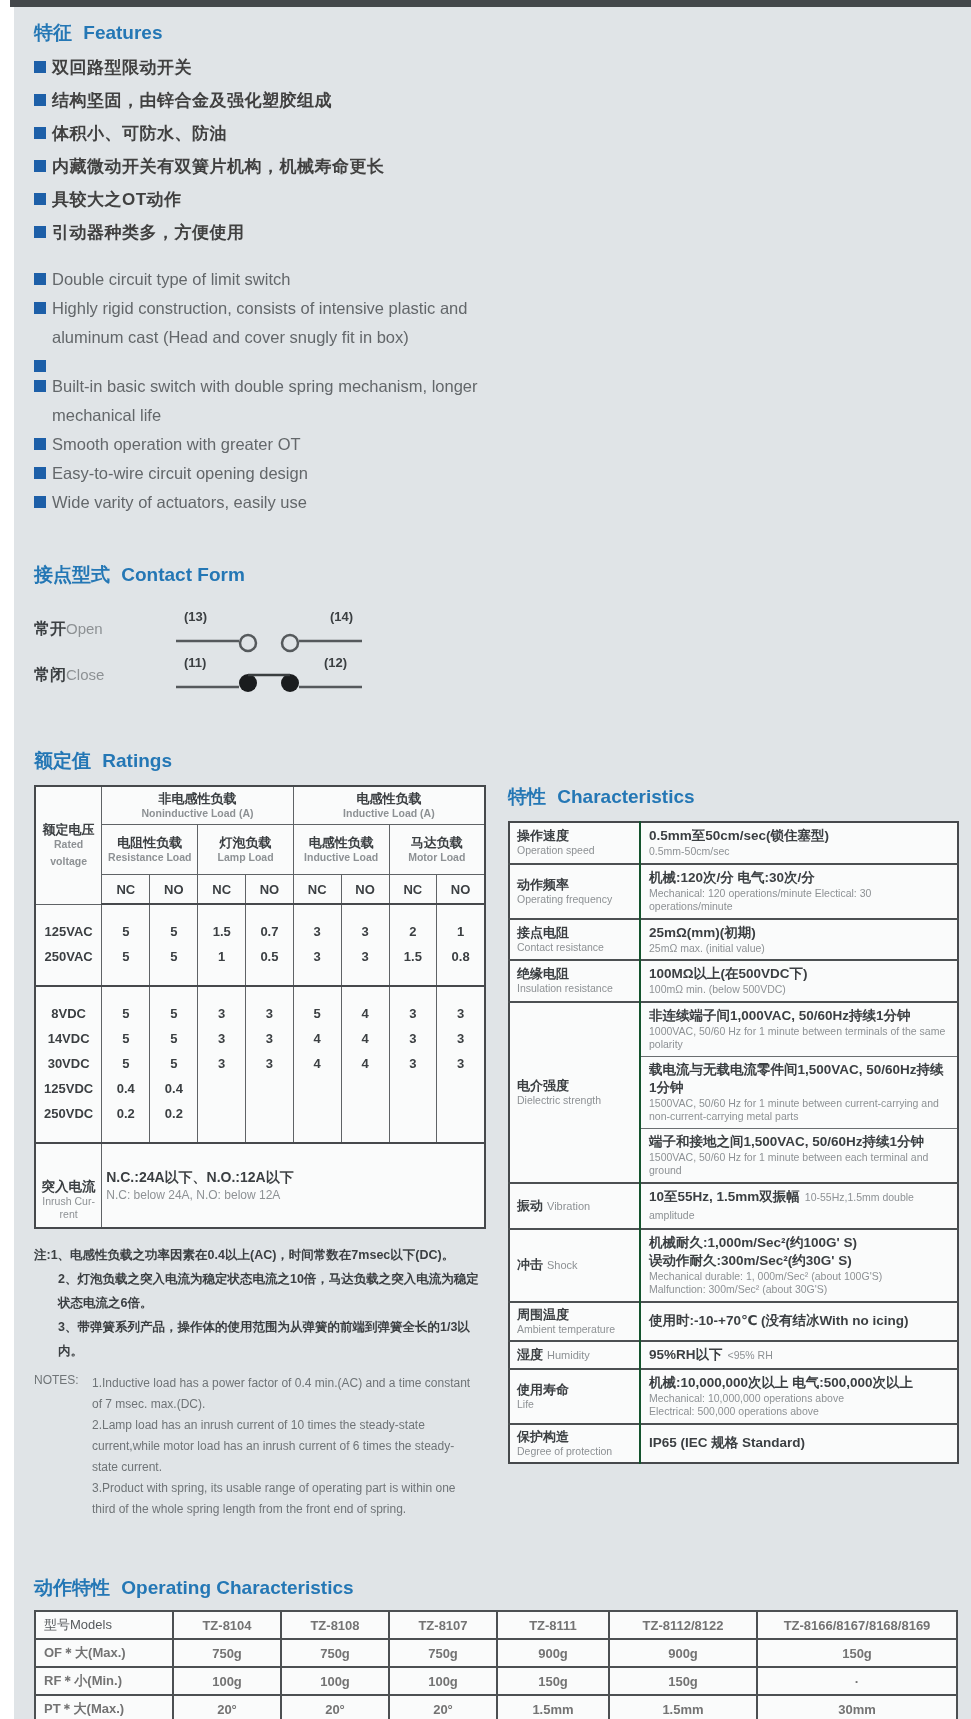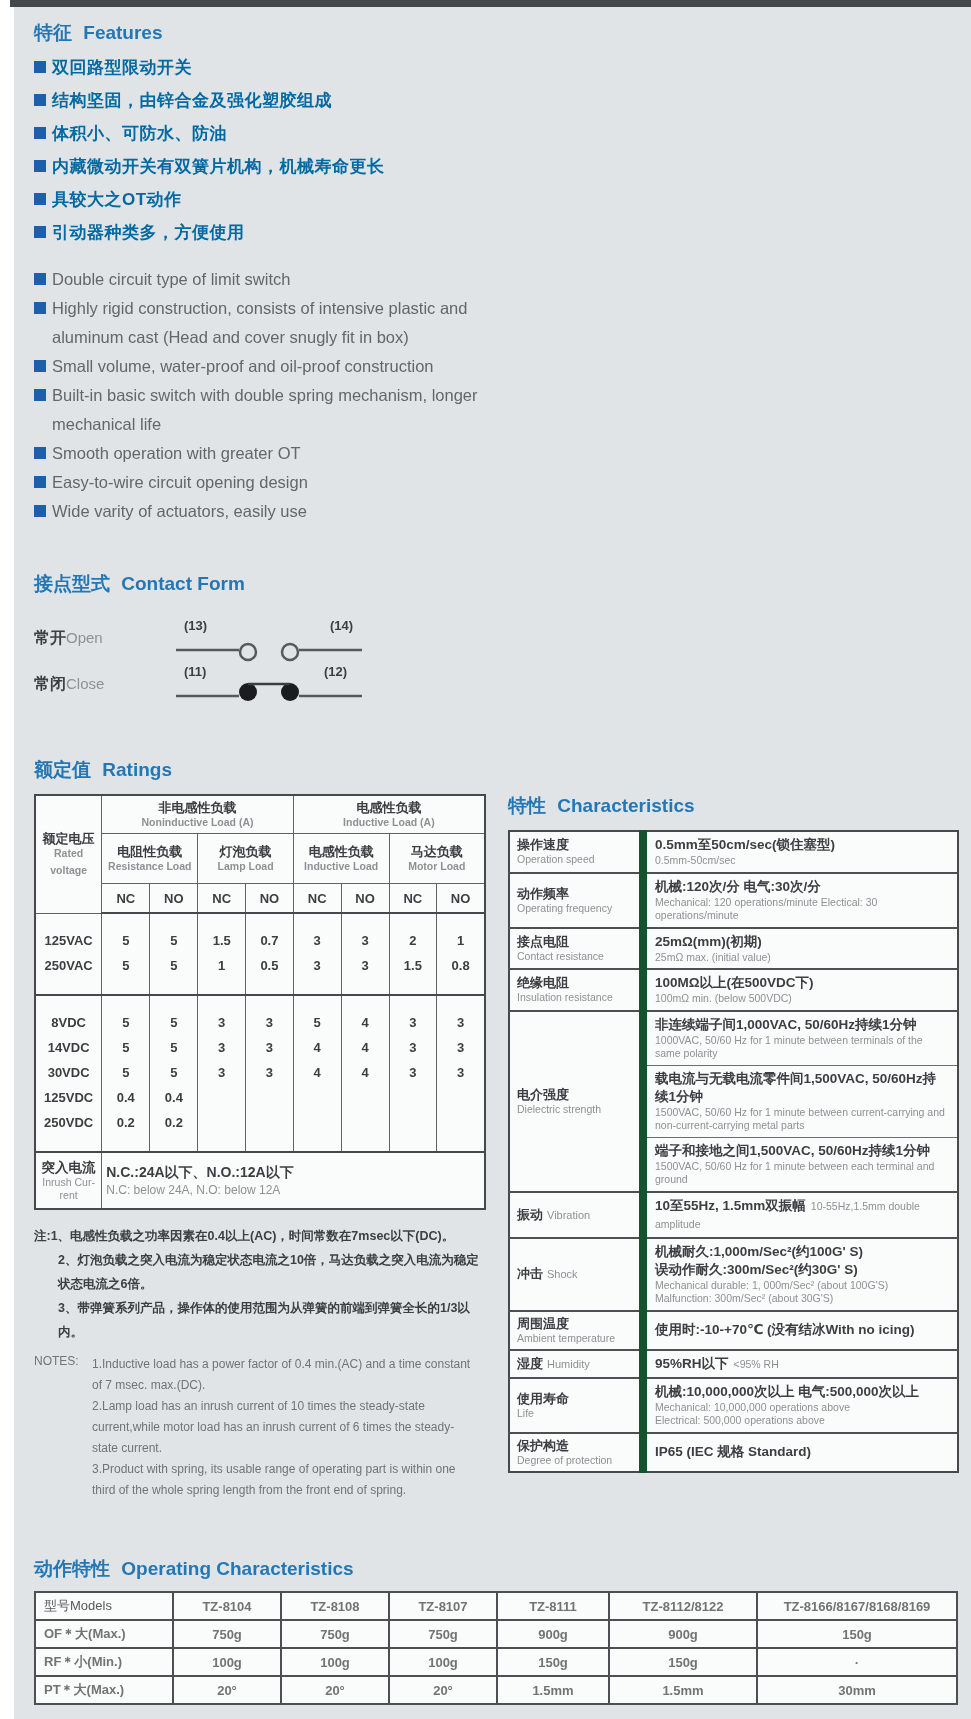--- a/index.html
+++ b/index.html
@@ -13,21 +13,21 @@
 
   h2.sec{margin:0;font-size:19px;line-height:24px;font-weight:bold;color:#2477b5;}
   h2.sec .en{margin-left:6px;}
 
   
   ul.feat{list-style:none;margin:6px 0 0 0;padding:0;}
   ul.feat li{display:flex;align-items:flex-start;line-height:33px;}
   ul.feat.en li{line-height:29px;}
   .bullet-sq{flex:0 0 12px;width:12px;height:12px;background:#1d5fa8;margin:10px 6px 0 0;}
   ul.feat.en .bullet-sq{margin-top:8px;}
-  .feat-text{font-size:17px;color:#0369a1;font-weight:bold;letter-spacing:0.5px;}
+  .feat-text{font-size:17px;color:#404040;font-weight:bold;letter-spacing:0.5px;}
   ul.feat.en .feat-text{font-size:16.5px;color:#63676a;font-weight:normal;max-width:438px;letter-spacing:0;}
 
   
   .contact{margin-top:46px;}
   .cdiagram{position:relative;width:560px;height:104px;margin-top:14px;}
   .cdiagram .lab{position:absolute;font-size:16px;font-weight:bold;color:#3b3f42;white-space:nowrap;}
   .cdiagram .lab .gray{color:#8d9194;font-weight:normal;font-size:15px;}
   .cdiagram .term{position:absolute;font-size:13px;font-weight:bold;color:#3b3f42;}
   .cdiagram svg{position:absolute;left:92px;top:16px;}
 
@@ -42,21 +42,21 @@
   table.rt .vcol{width:66px;}
   table.rt .ncol{width:48px;}
   .grp-zh{font-size:13px;font-weight:bold;color:#3b3f42;line-height:16px;padding-top:4px;text-align:center;}
   .grp-en{font-size:10.5px;color:#8d9194;line-height:13px;padding-bottom:4px;text-align:center;}
   th.ncno{font-size:13px;font-weight:bold;color:#3b3f42;height:28px;text-align:center;border-bottom:2px solid #46494c !important;}
   td.vlabels,td.num{vertical-align:top;text-align:center;font-size:13px;font-weight:bold;color:#3b3f42;}
   td.vlabels div,td.num div{line-height:25px;height:25px;}
   tr.sec td{padding:14px 0 16px 0 !important;border-bottom:2px solid #46494c !important;}
   tr.inr td{border-top:2px solid #46494c !important;}
   td.inr-label{text-align:center;padding:6px 2px !important;}
-  td.inr-label .zh{font-size:13.5px;font-weight:bold;color:#3b3f42;line-height:17px;}
+  td.inr-label .zh{font-size:13.5px;font-weight:bold;color:#3b3f42;line-height:17px;margin-top:28px;}
   td.inr-label .en{font-size:10.5px;color:#8d9194;line-height:13px;}
   td.inr-val{padding:8px 4px !important;}
   td.inr-val .l1{font-size:14px;font-weight:bold;color:#3b3f42;line-height:19px;}
   td.inr-val .l2{font-size:12px;color:#8d9194;line-height:17px;}
 
   
   .notes-zh{margin:14px 0 0 0;padding:0;list-style:none;}
   .notes-zh li{font-size:12.5px;font-weight:bold;color:#3b3f42;line-height:24px;}
   .notes-zh li.ind{padding-left:24px;}
   .notes-en{position:relative;margin-top:10px;padding-left:58px;width:445px;box-sizing:border-box;}
@@ -64,21 +64,21 @@
   .notes-en div.nitem{font-size:12px;color:#6f7477;line-height:21px;}
 
   
   table.ct{border-collapse:collapse;width:100%;background:#fafbfb;margin-top:12px;border:2px solid #46494c;}
   table.ct td{border-top:2px solid #4c5052;vertical-align:middle;}
   table.ct tr:first-child td{border-top:none;}
   td.clabel{width:120px;padding:4px 2px 4px 7px;}
   td.clabel .zh{font-size:13px;font-weight:bold;color:#3b3f42;line-height:16px;}
   td.clabel .en{font-size:10.5px;color:#8d9194;line-height:13px;}
   td.clabel .en-inline{font-size:11px;color:#8d9194;font-weight:normal;margin-left:4px;}
-  td.cval{border-left:8px solid #14532d;padding:0;}
+  td.cval{border-left:2px solid #14532d;padding:0;}
   .subcell{padding:4px 8px;}
   .subcell + .subcell{border-top:1px solid #6a6e70;}
   .cmain{font-size:13.5px;font-weight:bold;color:#3b3f42;line-height:18px;}
   .csub{font-size:10.5px;color:#8d9194;line-height:13.5px;}
   .inline-sub{font-size:10.5px;color:#8d9194;font-weight:normal;margin-left:5px;}
 
   
   .operating{margin-top:56px;}
   table.ot{border-collapse:collapse;background:#fafbfb;margin-top:10px;border:2px solid #46494c;table-layout:fixed;width:922px;}
   table.ot th,table.ot td{border:2px solid #4c5052;height:24px;font-size:13px;color:#737373;text-align:center;padding:1px 2px;}
@@ -129,21 +129,20 @@
         <li>
           <span class="bullet-sq"></span>
           <span class="feat-text">Double circuit type of limit switch</span>
         </li>
         <li>
           <span class="bullet-sq"></span>
           <span class="feat-text">Highly rigid construction, consists of intensive plastic and aluminum cast (Head and cover snugly fit in box)</span>
         </li>
         <li>
           <span class="bullet-sq"></span>
-          <span class="feat-text">Small volume, water-proof and oil-proof construction</span>
         </li>
         <li>
           <span class="bullet-sq"></span>
           <span class="feat-text">Built-in basic switch with double spring mechanism, longer mechanical life</span>
         </li>
         <li>
           <span class="bullet-sq"></span>
           <span class="feat-text">Smooth operation with greater OT</span>
         </li>
         <li>

